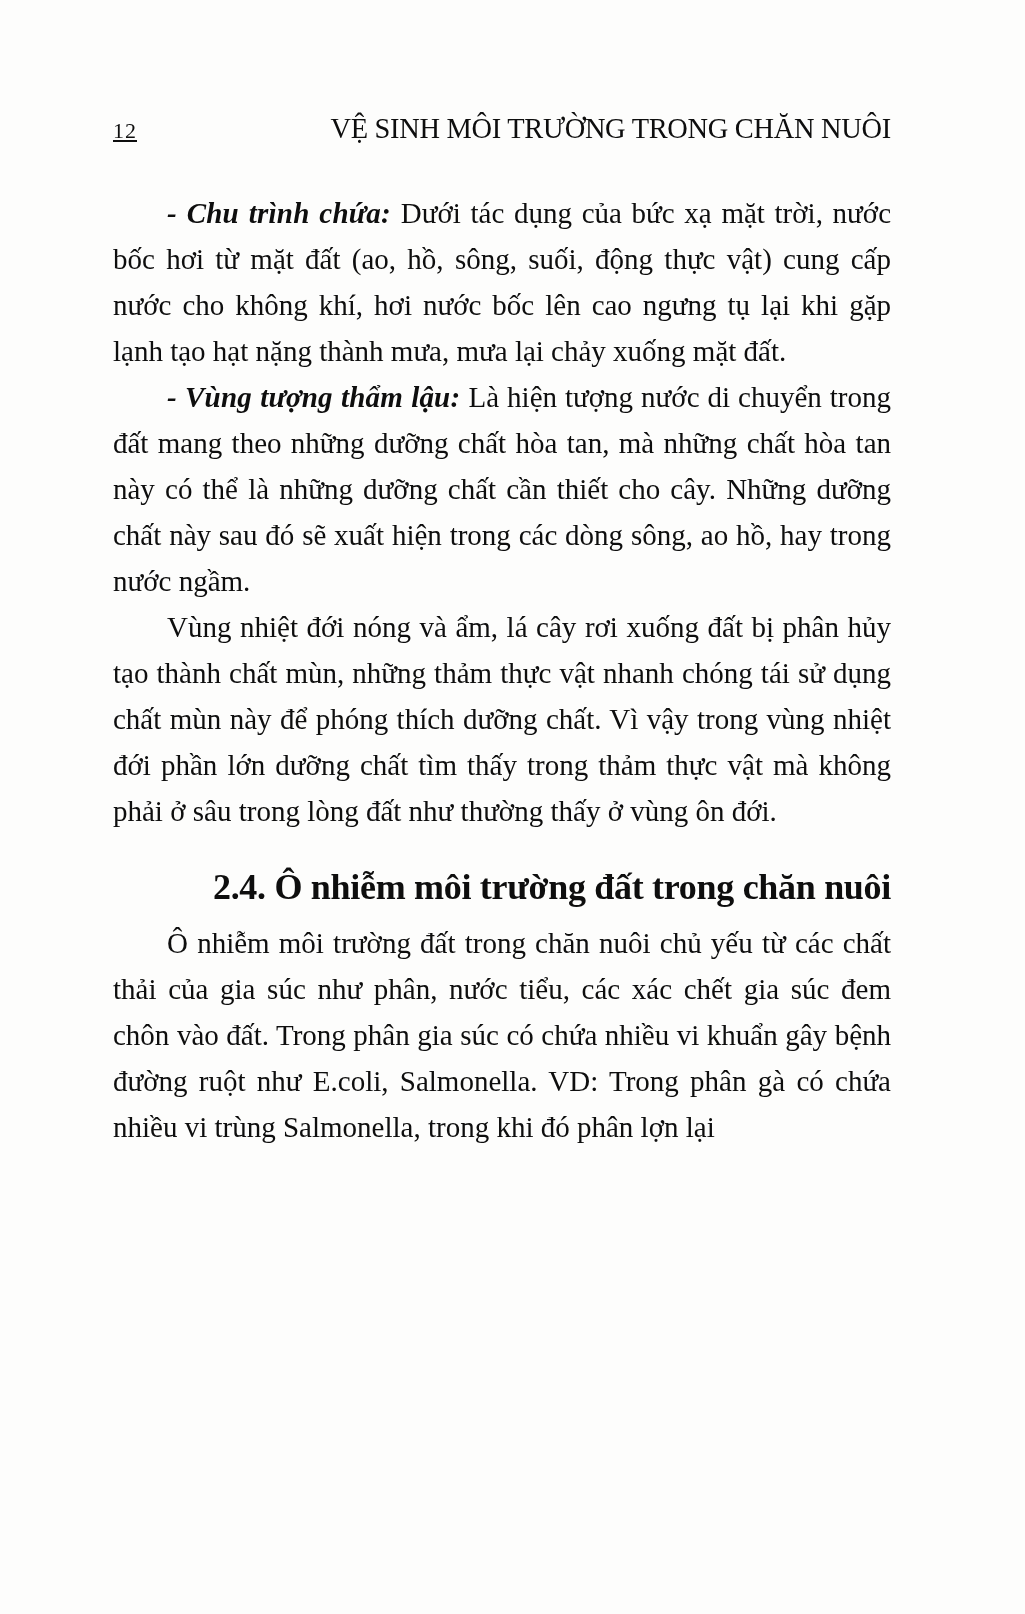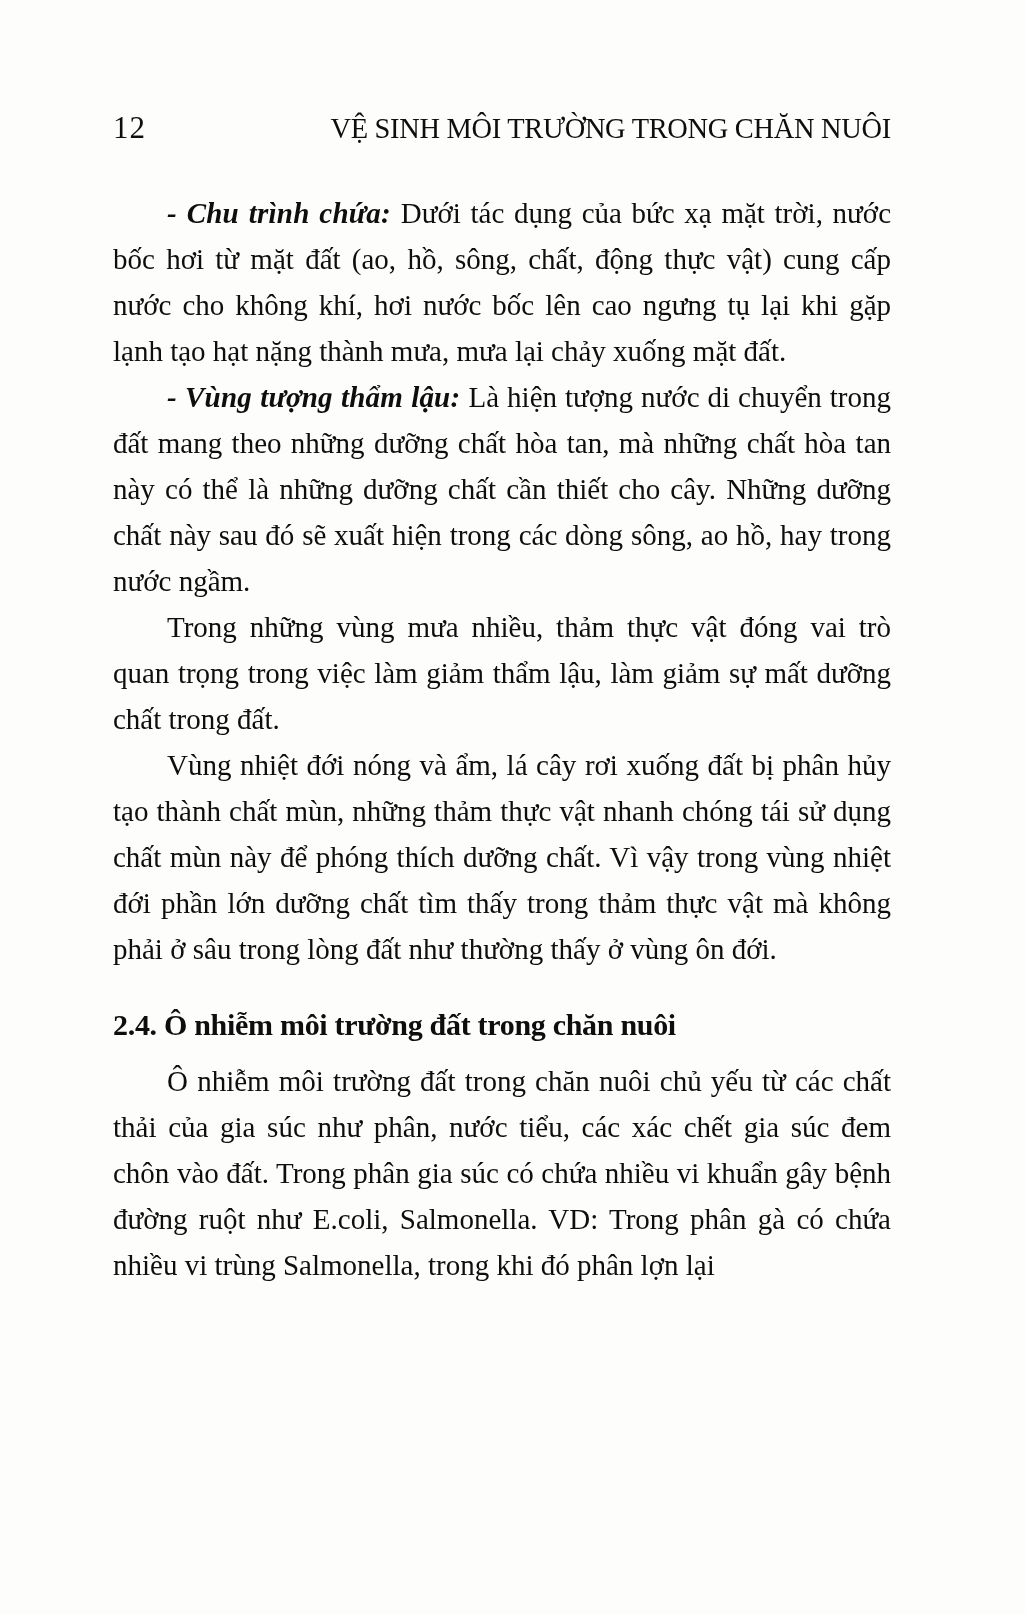--- a/index.html
+++ b/index.html
@@ -26,22 +26,23 @@
     left: 113px;
     width: 778px;
     display: flex;
     justify-content: space-between;
     align-items: baseline;
     font-size: 30px;
     line-height: 36px;
     white-space: nowrap;
   }
   .page-number {
-    font-size: 31px;
+    font-size: 22px;
     letter-spacing: 1px;
+    text-decoration: underline;
   }
   .running-title {
     font-size: 29px;
     letter-spacing: -0.3px;
     transform: scaleX(0.98);
     transform-origin: right center;
   }
   .page-body {
     position: absolute;
     top: 190px;
@@ -50,43 +51,42 @@
     font-size: 29px;
     line-height: 46px;
     text-align: justify;
   }
   .page-body p {
     margin: 0;
     text-indent: 54px;
   }
   .page-body h2 {
     margin: 30px 0 10px 0;
-    font-size: 30px;
+    font-size: 36px;
     line-height: 46px;
     font-weight: bold;
     text-indent: 0;
-    text-align: left;
+    text-align: right;
     letter-spacing: -0.3px;
   }
   .seg-normal { font-style: normal; font-weight: normal; }
   .seg-italic { }
   .seg-bold { font-weight: bold; }
   .seg-bold-italic { font-weight: bold; font-style: italic; letter-spacing: 0.2px; }
 </style>
 </head>
 <body>
 
 <div class="page">
   <div class="running-header">
     <span class="page-number">12</span>
     <span class="running-title">VỆ SINH MÔI TRƯỜNG TRONG CHĂN NUÔI</span>
   </div>
 
   <div class="page-body">
 
-  <p><span class="seg-bold-italic">- Chu trình chứa: </span><span class="seg-normal">Dưới tác dụng của bức xạ mặt trời, nước bốc hơi từ mặt đất (ao, hồ, sông, chất, động thực vật) cung cấp nước cho không khí, hơi nước bốc lên cao ngưng tụ lại khi gặp lạnh tạo hạt nặng thành mưa, mưa lại chảy xuống mặt đất.</span></p>
+  <p><span class="seg-bold-italic">- Chu trình chứa: </span><span class="seg-normal">Dưới tác dụng của bức xạ mặt trời, nước bốc hơi từ mặt đất (ao, hồ, sông, suối, động thực vật) cung cấp nước cho không khí, hơi nước bốc lên cao ngưng tụ lại khi gặp lạnh tạo hạt nặng thành mưa, mưa lại chảy xuống mặt đất.</span></p>
       <p><span class="seg-bold-italic">- Vùng tượng thẩm lậu: </span><span class="seg-normal">Là hiện tượng nước di chuyển trong đất mang theo những dưỡng chất hòa tan, mà những chất hòa tan này có thể là những dưỡng chất cần thiết cho cây. Những dưỡng chất này sau đó sẽ xuất hiện trong các dòng sông, ao hồ, hay trong nước ngầm.</span></p>
-      <p><span class="seg-normal">Trong những vùng mưa nhiều, thảm thực vật đóng vai trò quan trọng trong việc làm giảm thẩm lậu, làm giảm sự mất dưỡng chất trong đất.</span></p>
       <p><span class="seg-normal">Vùng nhiệt đới nóng và ẩm, lá cây rơi xuống đất bị phân hủy tạo thành chất mùn, những thảm thực vật nhanh chóng tái sử dụng chất mùn này để phóng thích dưỡng chất. Vì vậy trong vùng nhiệt đới phần lớn dưỡng chất tìm thấy trong thảm thực vật mà không phải ở sâu trong lòng đất như thường thấy ở vùng ôn đới.</span></p>
       <h2><span class="seg-bold">2.4. Ô nhiễm môi trường đất trong chăn nuôi</span></h2>
       <p><span class="seg-normal">Ô nhiễm môi trường đất trong chăn nuôi chủ yếu từ các chất thải của gia súc như phân, nước tiểu, các xác chết gia súc đem chôn vào đất. Trong phân gia súc có chứa nhiều vi khuẩn gây bệnh đường ruột như </span><span class="seg-italic">E.coli, Salmonella</span><span class="seg-normal">. VD: Trong phân gà có chứa nhiều vi trùng </span><span class="seg-italic">Salmonella</span><span class="seg-normal">, trong khi đó phân lợn lại</span></p>
     </div>
 </div>
 
 </body></html>

